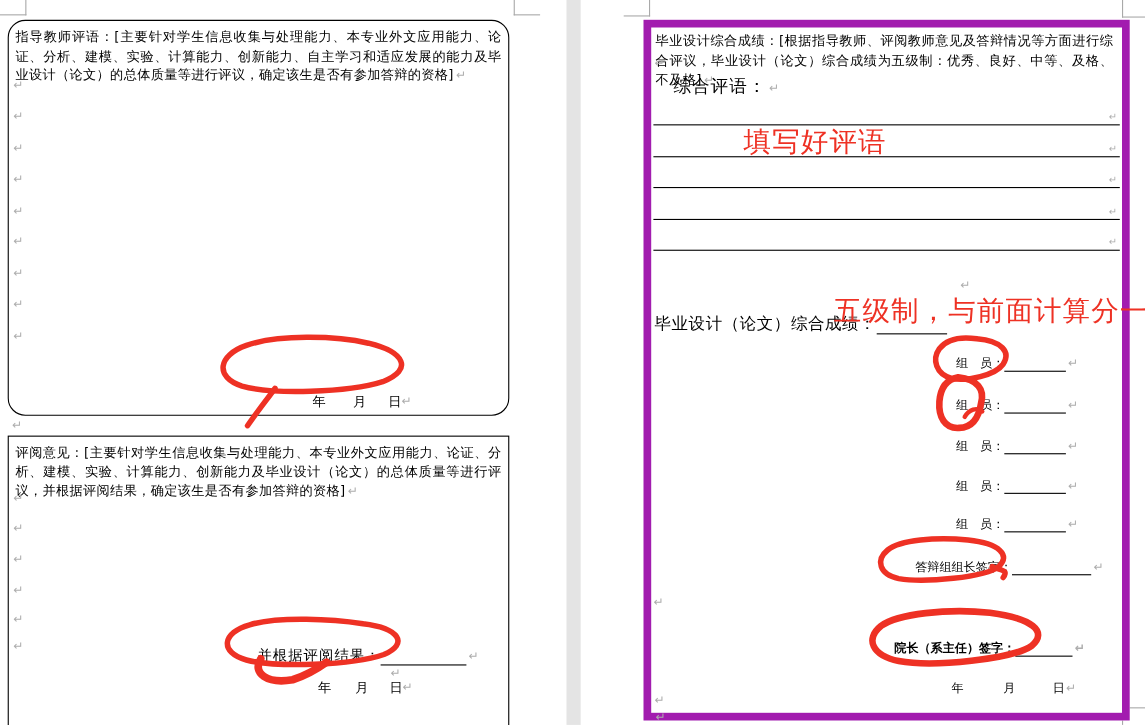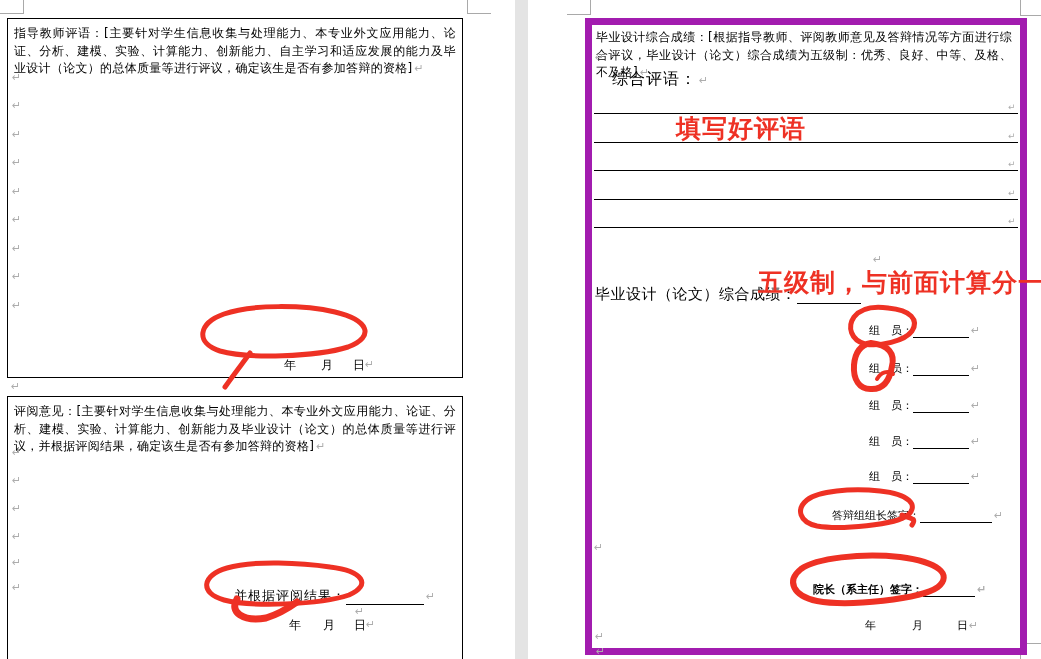--- a/index.html
+++ b/index.html
@@ -25,39 +25,39 @@
   .pmark.sm{font-size:9px;}
   .sigrow{position:absolute;font-size:13px;white-space:nowrap;}
   .sigrow .lbl{letter-spacing:1px;}
   .fill-line{display:inline-block;border-bottom:1px solid #000;height:13px;vertical-align:bottom;}
   .datechar{position:absolute;font-size:12px;}
   .datechar.r{font-size:11px;}
   .heading{position:absolute;font-size:16px;letter-spacing:1px;white-space:nowrap;}
   .comment-line{position:absolute;height:0;border-top:1.5px solid #000;}
   .graderow{position:absolute;font-size:15px;letter-spacing:.5px;white-space:nowrap;}
   .smallrow{position:absolute;font-size:11px;white-space:nowrap;}
-  .redtext{position:absolute;z-index:12;font-weight:bold;letter-spacing:1px;white-space:nowrap;}
+  .redtext{position:absolute;z-index:12;font-weight:normal;letter-spacing:1px;white-space:nowrap;}
   .overlay{position:absolute;left:0;top:0;z-index:10;pointer-events:none;}
 </style>
 </head>
 <body>
 
 <div class="canvas">
 
   <div class="page" style="left:0;width:515px;"></div>
   <div class="page-gap" style="left:515px;"></div>
   <div class="page" style="left:528px;width:513px;"></div>
 
   <div class="corner tl" style="left:0;top:0;width:23px;height:13px;"></div>
   <div class="corner tr" style="left:467px;top:0;width:23px;height:13px;"></div>
   <div class="corner tl" style="left:567px;top:0;width:23px;height:14px;"></div>
   <div class="corner tr" style="left:1020px;top:0;width:20px;height:15px;"></div>
   <div class="corner br" style="left:1020px;top:643px;width:20px;height:15px;"></div>
 
-  <div class="formbox" style="left:7px;top:18px;width:454px;height:358px;">
+  <div class="formbox" style="left:7px;top:18px;width:454px;height:358px;border-radius:16px;">
     <div class="para" style="left:6px;top:6px;width:442px;"><span>指导教师评语：[主要针对学生信息收集与处理能力、本专业外文应用能力、论证、分析、建模、实验、计算能力、创新能力、自主学习和适应发展的能力及毕业设计（论文）的总体质量等进行评议，确定该生是否有参加答辩的资格]</span><span class="pm">↵</span></div>
 
     <span class="pmark" style="left:4px;top:53px;">↵</span>
     <span class="pmark" style="left:4px;top:81px;">↵</span>
     <span class="pmark" style="left:4px;top:110px;">↵</span>
     <span class="pmark" style="left:4px;top:138px;">↵</span>
     <span class="pmark" style="left:4px;top:167px;">↵</span>
     <span class="pmark" style="left:4px;top:195px;">↵</span>
     <span class="pmark" style="left:4px;top:224px;">↵</span>
     <span class="pmark" style="left:4px;top:252px;">↵</span>

